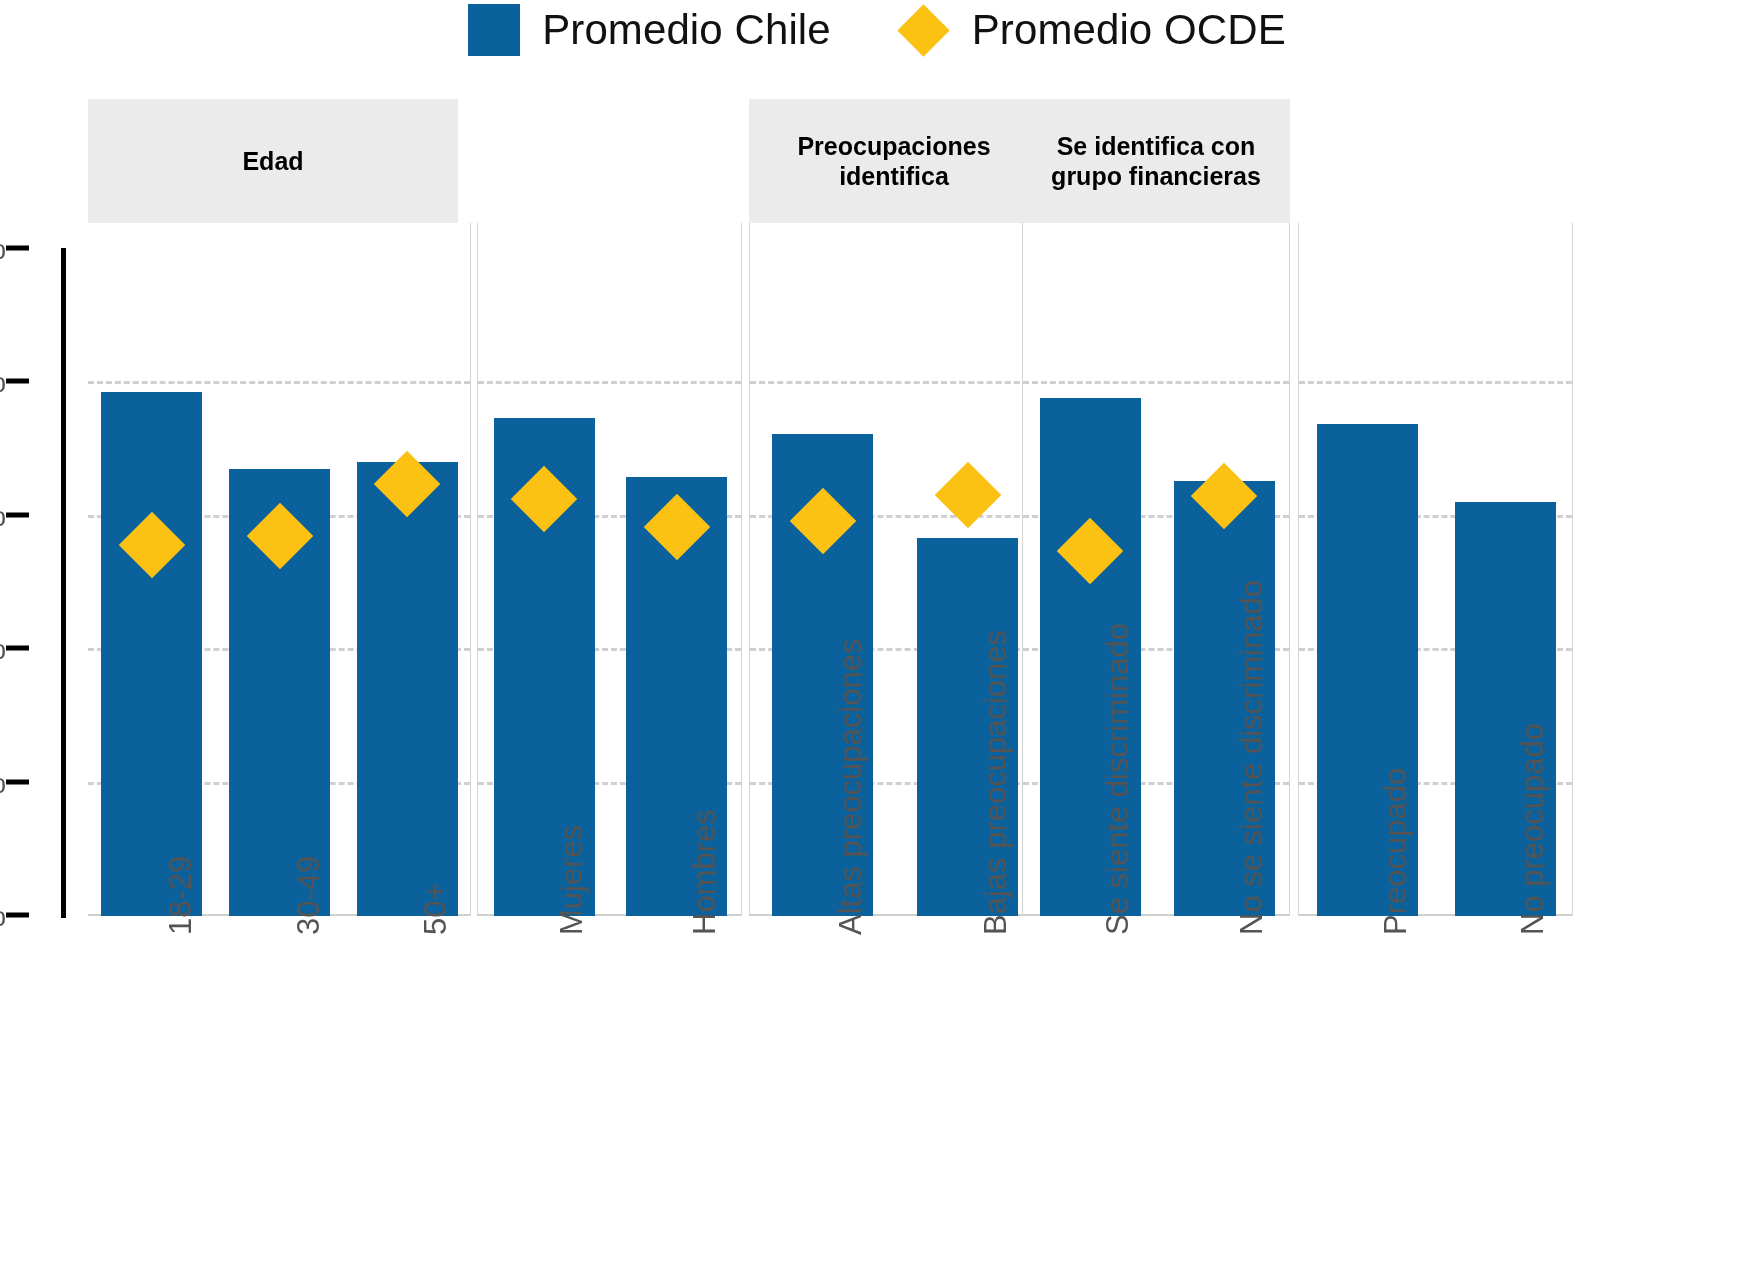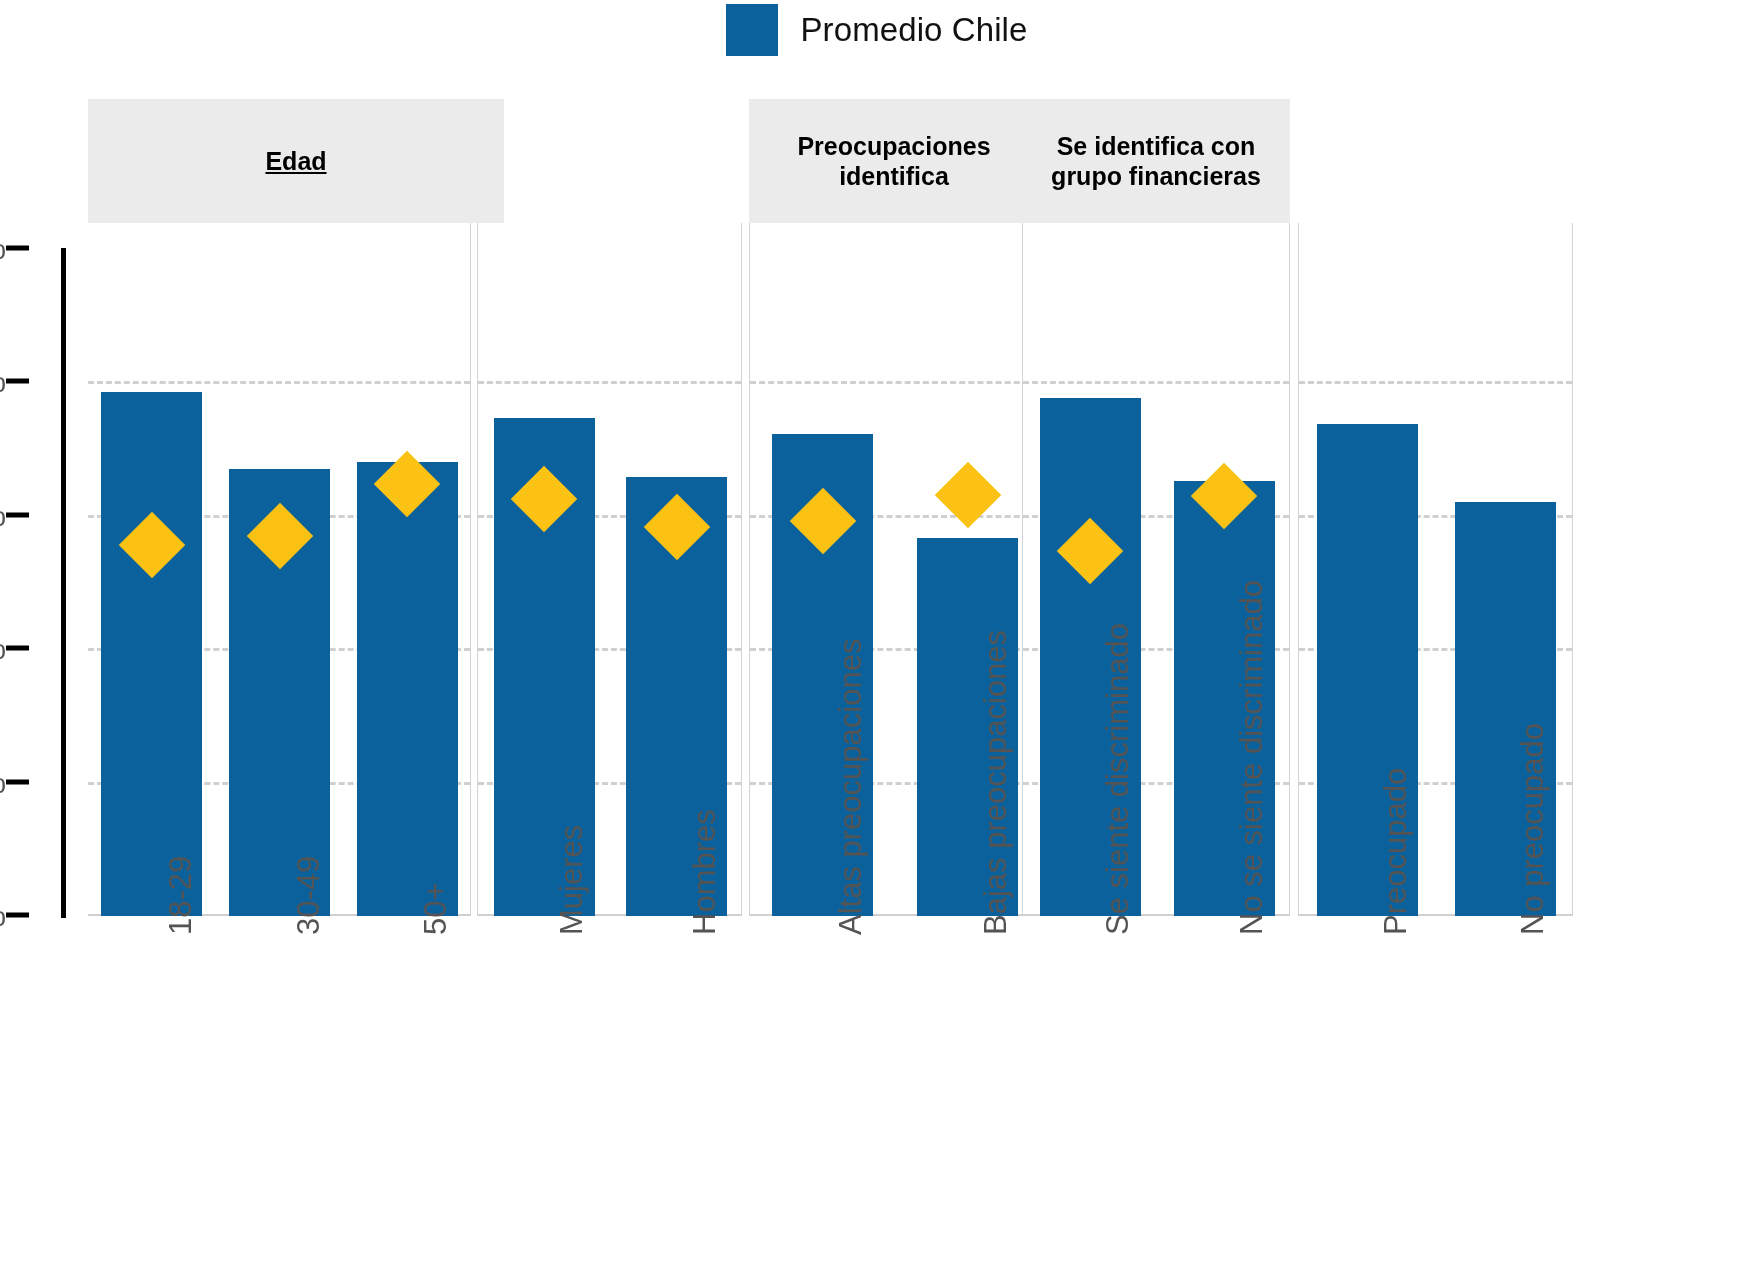--- a/index.html
+++ b/index.html
@@ -14,21 +14,21 @@
   #legend{
     position:absolute;left:0;top:0;width:1754px;height:60px;
     display:flex;align-items:center;justify-content:center;gap:66px;
   }
   .legend-item{display:flex;align-items:center;gap:22px;}
   .legend-swatch-bar{width:52px;height:52px;background:#0A619B;}
   .legend-swatch-diamond{
     width:37px;height:37px;background:#FBC113;
     transform:rotate(45deg);margin:8px;
   }
-  .legend-label{font-size:33px;color:#111;letter-spacing:.1px;white-space:nowrap;}
+  .legend-label{font-size:42px;color:#111;letter-spacing:.1px;white-space:nowrap;}
 
   
   #strip-row{position:absolute;top:99px;left:0;width:1754px;height:124px;}
   .strip{
     position:absolute;top:0;height:124px;background:#EBEBEB;
     display:flex;align-items:center;justify-content:center;text-align:center;
   }
   .strip-text{
     font-size:25px;font-weight:bold;color:#000;line-height:1.22;
   }
@@ -77,24 +77,28 @@
   }
 </style>
 </head>
 <body>
 
 <div id="legend">
   <div class="legend-item">
     <span class="legend-swatch-bar"></span>
     <span class="legend-label">Promedio Chile</span>
   </div>
+  <div class="legend-item">
+    <span class="legend-swatch-diamond"></span>
+    <span class="legend-label">Promedio OCDE</span>
+  </div>
 </div>
 
 <div id="strip-row">
-  <div class="strip" style="left:88px;width:416px;text-decoration:underline;">
+  <div class="strip" style="left:88px;width:370px;">
     <span class="strip-text">Edad</span>
   </div>
   <div class="strip" style="left:749px;width:290px;">
     <span class="strip-text">Preocupaciones
 identifica</span>
   </div>
   <div class="strip" style="left:1022px;width:268px;">
     <span class="strip-text">Se identifica
 con grupo
 financieras</span>

